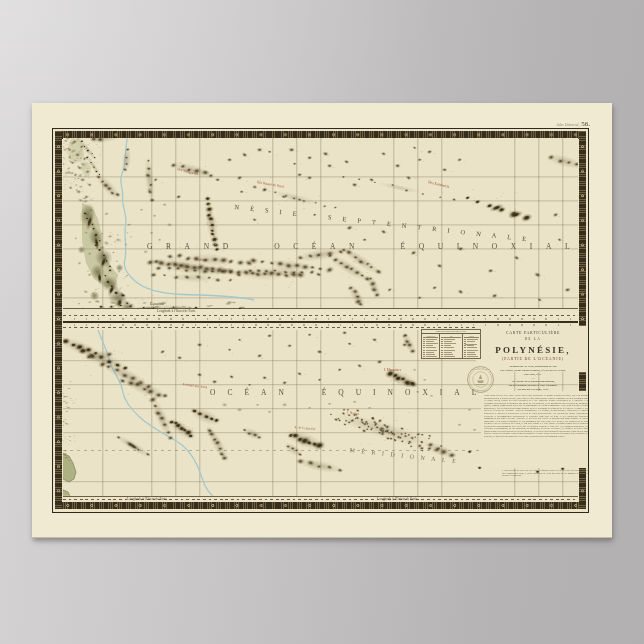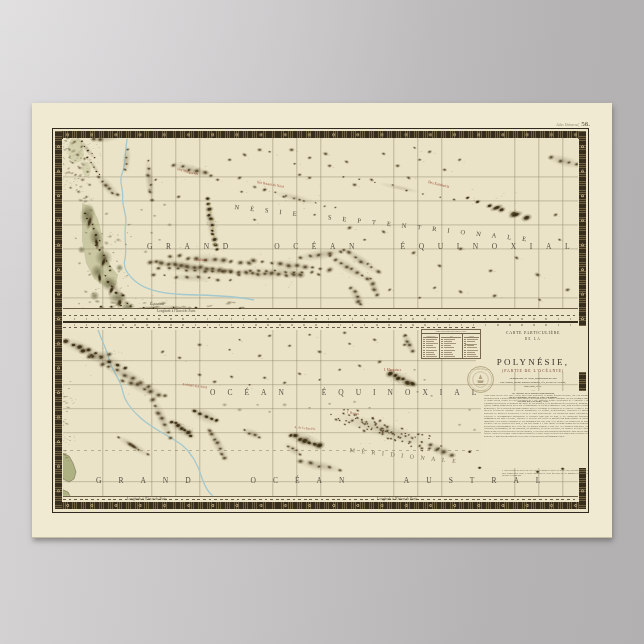--- a/index.html
+++ b/index.html
@@ -86,21 +86,20 @@
 
 
   <div class="abs" style="left:203px;top:100px;font-size:6.5px;letter-spacing:11px;word-spacing:8px;color:#564c3c;white-space:nowrap;transform:rotate(6.3deg);transform-origin:left top;">NÉSIE SEPTENTRIONALE</div>
 
   <div class="abs oce" style="left:115px;top:138.5px;letter-spacing:13.6px;word-spacing:17px;">GRAND OCÉAN ÉQUINOXIAL</div>
 
   <div class="abs oce" style="left:178px;top:285px;letter-spacing:12px;word-spacing:12px;">OCÉAN ÉQUINOXIAL</div>
 
   <div class="abs" style="left:318px;top:344px;font-size:6px;letter-spacing:6.5px;color:#6a5f4c;opacity:0.9;white-space:nowrap;transform:rotate(6deg);transform-origin:left top;">MÉRIDIONALE</div>
 
-  <div class="abs oce" style="left:64px;top:372.5px;letter-spacing:17px;word-spacing:24px;">GRAND OCÉAN AUSTRAL</div>
 
   <svg class="abs" style="left:0;top:0;" width="580" height="435" viewBox="0 0 580 435">
     <defs>
       <radialGradient id="a">
           <stop offset="0" stop-color="#42361f" stop-opacity="0.9"></stop>
           <stop offset="0.28" stop-color="#4a3d24" stop-opacity="0.72"></stop>
           <stop offset="0.52" stop-color="#70603e" stop-opacity="0.38"></stop>
           <stop offset="1" stop-color="#8a7a58" stop-opacity="0"></stop>
         </radialGradient>
       <radialGradient id="d">
@@ -1305,21 +1304,21 @@
           <div style="height:2.15px;line-height:0;font-size:0;"><span style="display:inline-block;width:2px;height:0.4px;background:#94866a;margin-top:0.8px;"></span><span style="display:inline-block;width:9px;height:0.4px;background:#a4977a;margin-left:1px;"></span></div>
           <div style="height:2.15px;line-height:0;font-size:0;"><span style="display:inline-block;width:2px;height:0.4px;background:#94866a;margin-top:0.8px;"></span><span style="display:inline-block;width:11px;height:0.4px;background:#a4977a;margin-left:1px;"></span></div>
           <div style="height:2.15px;line-height:0;font-size:0;"><span style="display:inline-block;width:2px;height:0.4px;background:#94866a;margin-top:0.8px;"></span><span style="display:inline-block;width:6px;height:0.4px;background:#a4977a;margin-left:1px;"></span></div>
         </div>
     </div>
   </div>
 
   <div class="abs" style="left:443px;top:227px;width:116px;text-align:center;color:#3d352a;">
     <div style="font-size:4px;letter-spacing:0.7px;white-space:nowrap;color:#4a4236;">CARTE PARTICULIÈRE</div>
     <div style="font-size:3px;letter-spacing:1.5px;margin-top:2px;">DE LA</div>
-    <div style="font-size:9px;letter-spacing:2.2px;font-weight:normal;white-space:nowrap;margin-top:16px;">POLYNÉSIE,</div>
+    <div style="font-size:9px;letter-spacing:2.2px;font-weight:bold;white-space:nowrap;margin-top:4px;">POLYNÉSIE,</div>
     <div style="font-size:3.9px;letter-spacing:0.9px;color:#7a4434;white-space:nowrap;margin-top:1.5px;">(PARTIE DE L'OCÉANIE)</div>
     <div style="font-size:2.9px;font-style:italic;margin-top:3px;">Dressée par M. Brué, Géographe du Roi</div>
     <div style="font-size:2.5px;font-style:italic;margin-top:1px;">chez l'auteur, rue des Maçons Sorbonne, n°9, et chez Ch. Picquet,</div>
     <div style="font-size:2.5px;font-style:italic;margin-top:1px;">quai Conti, n°17.</div>
     <div style="font-size:2px;margin-top:1px;letter-spacing:-0.5px;">――</div>
     <div style="font-size:2.6px;font-style:italic;margin-top:1px;">Aux Bureaux de la Maison Géographique,</div>
     <div style="font-size:2.6px;font-style:italic;margin-top:1px;">rue du Colombier, derrière le Vieux Colombier</div>
     <div style="font-size:2.8px;font-style:italic;margin-top:1.5px;">Révisée par Hérisson, 1834</div>
   </div>
 

